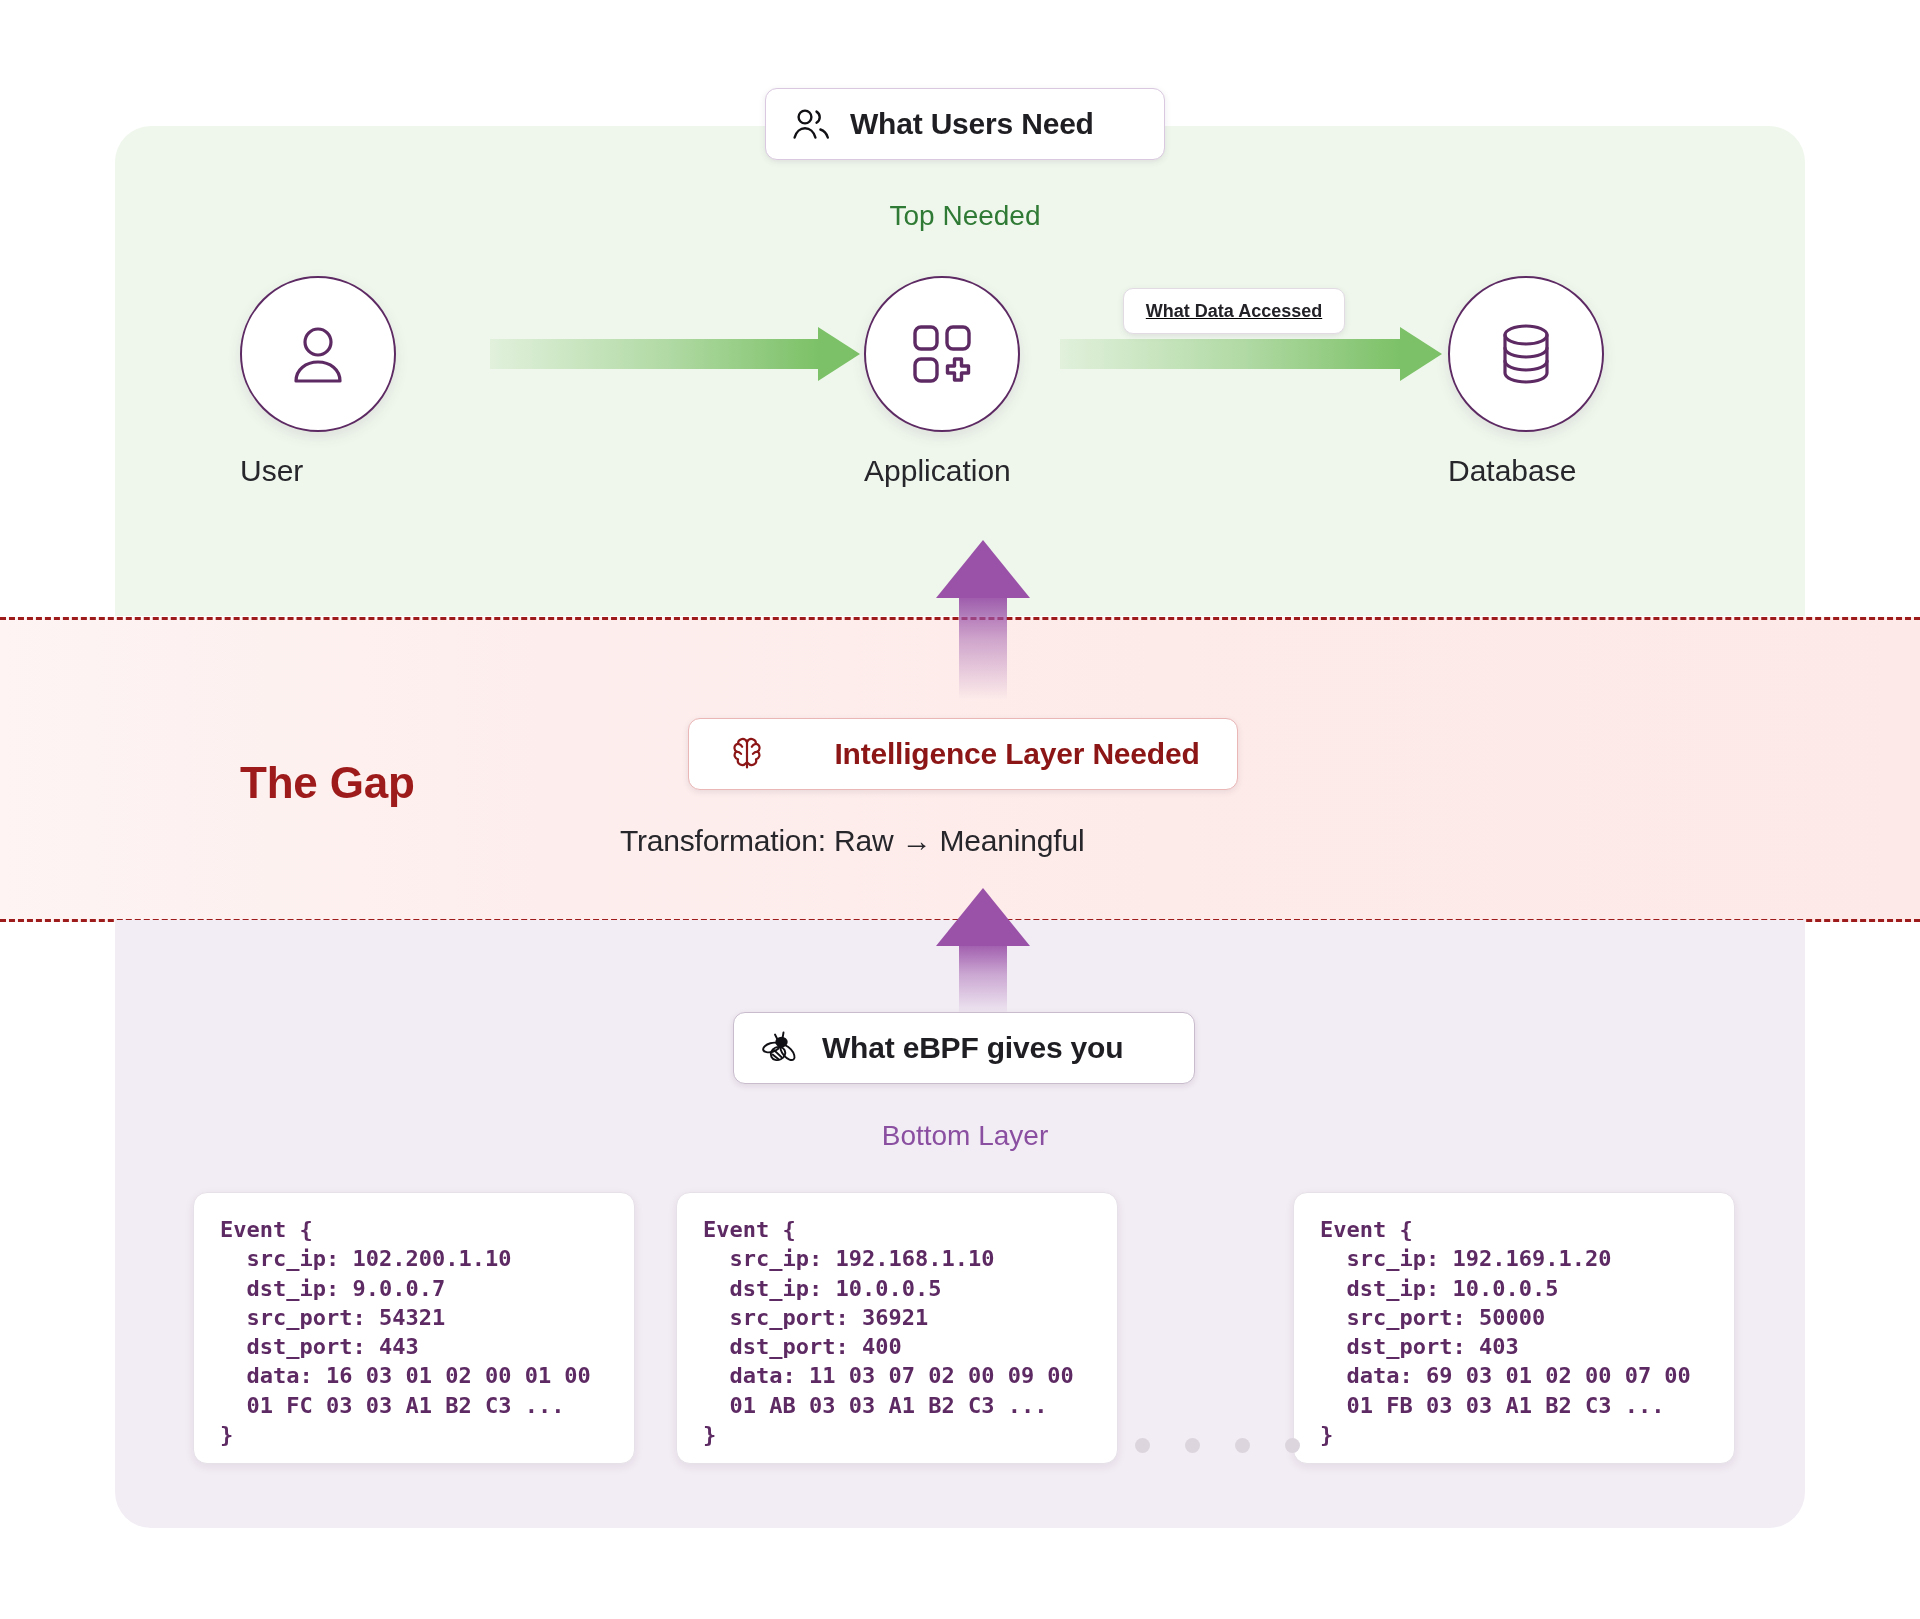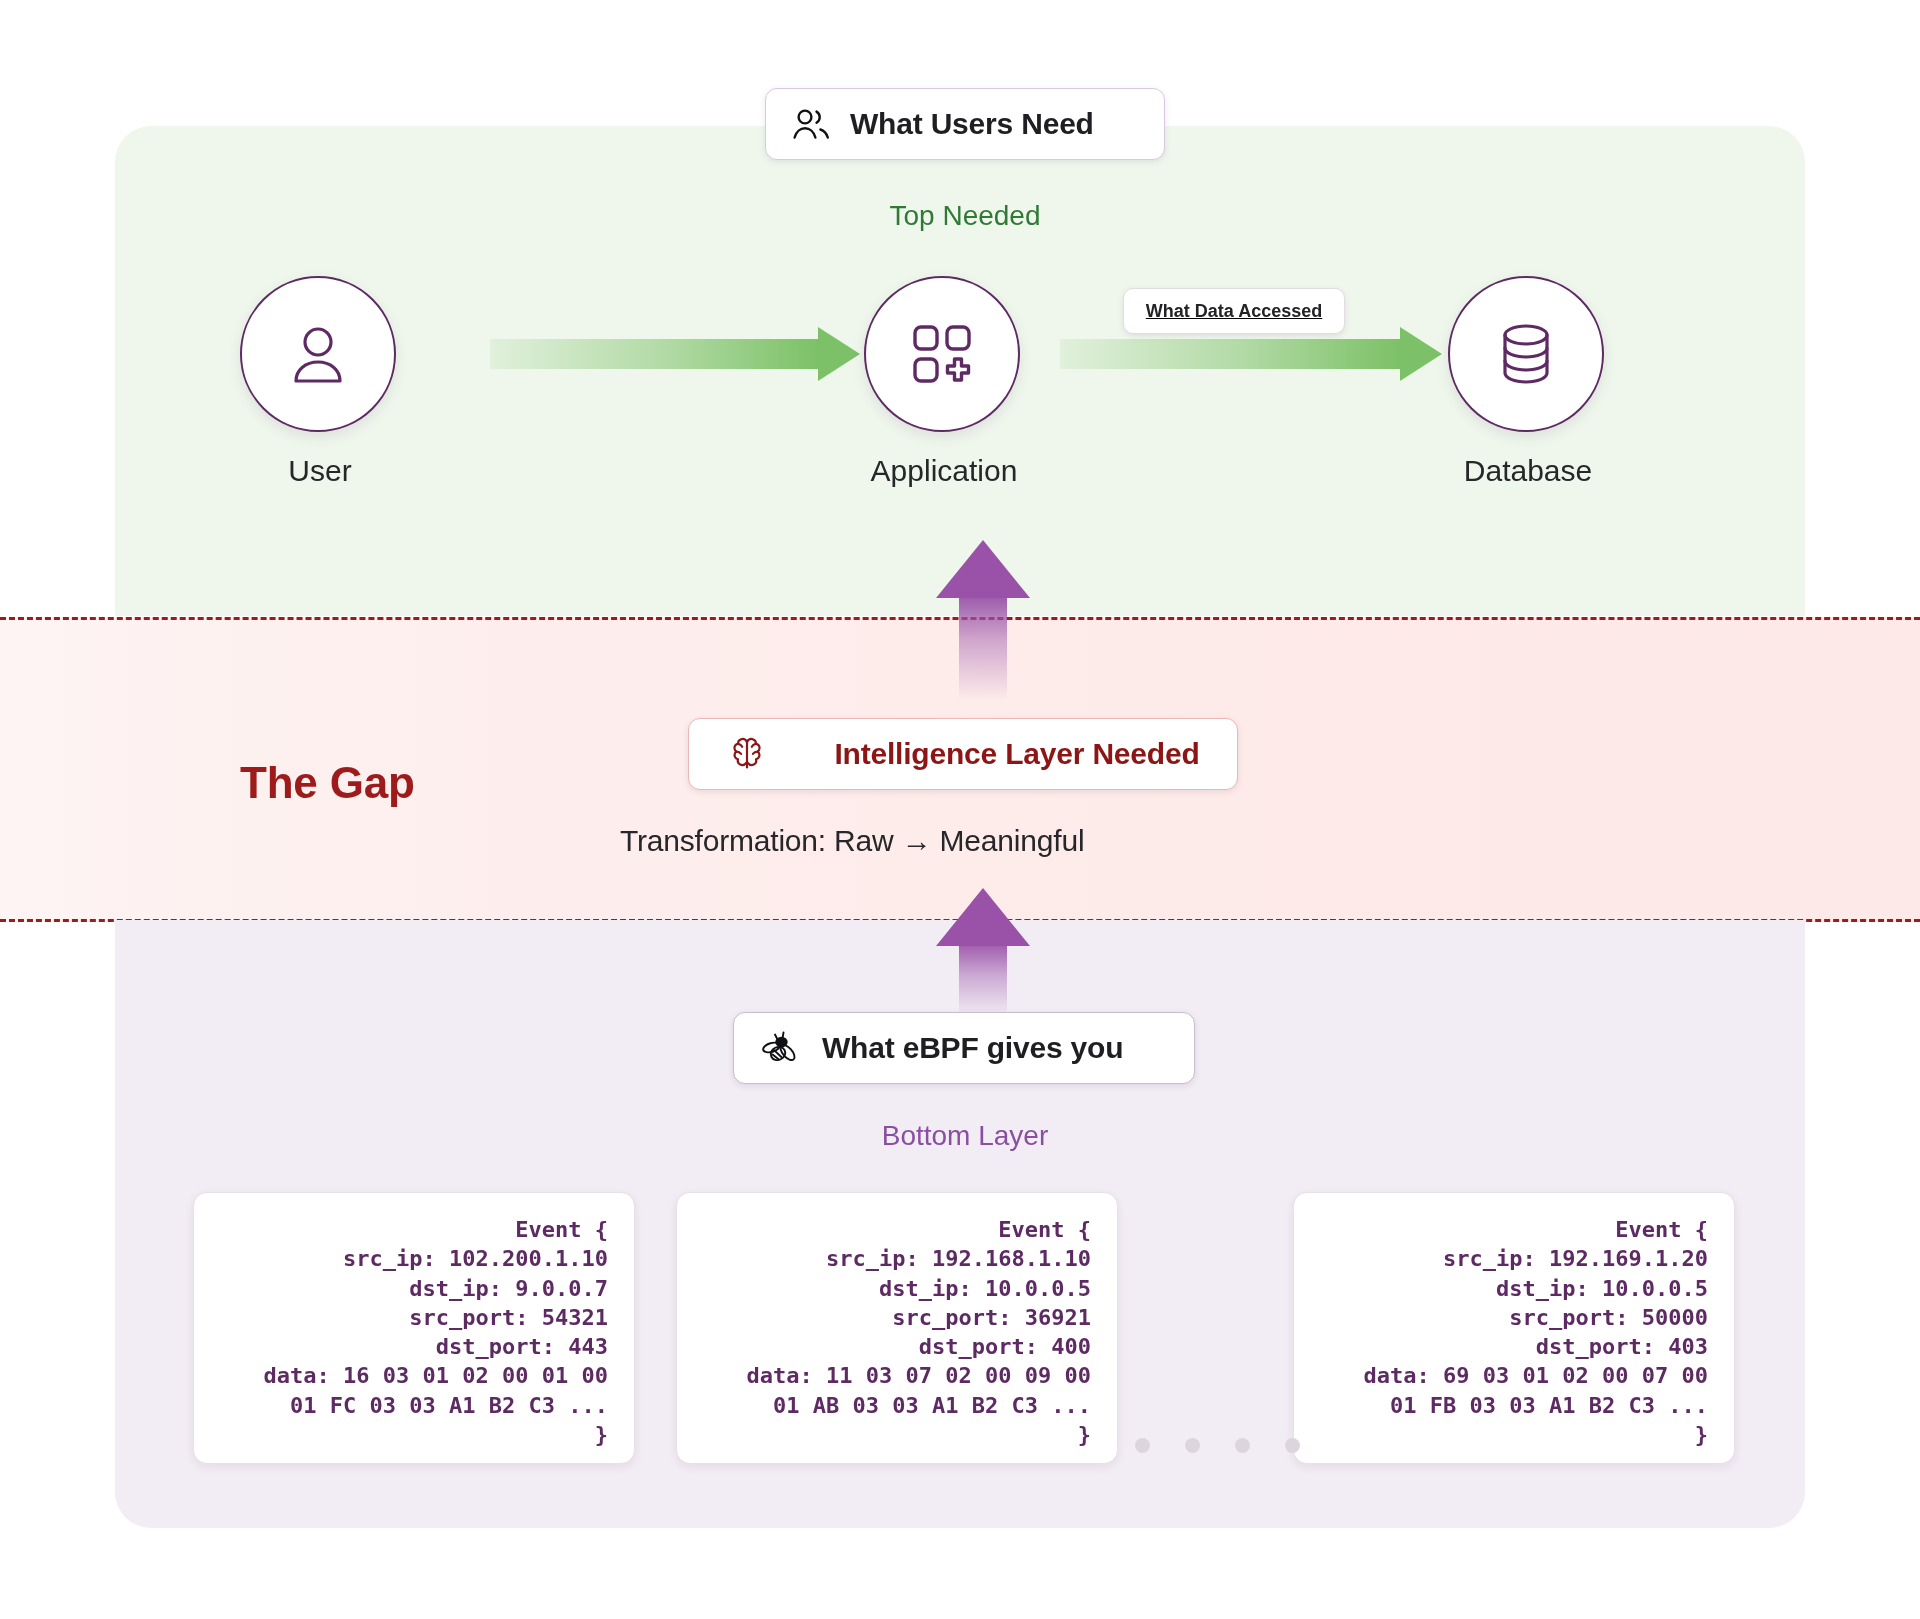--- a/index.html
+++ b/index.html
@@ -81,21 +81,21 @@
   
   .node{position:absolute;width:160px;}
   .node-circle{
     width:156px;height:156px;border-radius:50%;
     background:#ffffff;border:2px solid #5d2a63;
     display:flex;align-items:center;justify-content:center;
     box-shadow:0 5px 14px rgba(70,30,80,.10);
     box-sizing:border-box;
   }
   .node-label{
-    margin-top:22px;text-align:center;width:160px;
+    margin-top:22px;text-align:left;width:160px;
     font-size:30px;font-weight:400;color:#26262b;
   }
   #node-user{left:240px;top:276px;}
   #node-app{left:864px;top:276px;}
   #node-db{left:1448px;top:276px;}
 
   
   .garrow{position:absolute;height:54px;}
   .garrow .shaft{
     position:absolute;left:0;top:12px;height:30px;width:calc(100% - 42px);
@@ -135,21 +135,20 @@
     box-sizing:border-box;padding:22px 26px;
   }
   #event-card-0{left:193px;}
   #event-card-1{left:676px;}
   #event-card-2{left:1293px;}
   .event-code{
     margin:0;white-space:pre;
     font-family:"DejaVu Sans Mono", monospace;
     font-size:22px;line-height:1.33;font-weight:700;
     color:#5d2a63;
-    text-align:right;
   }
 
   
   #event-ellipsis{position:absolute;left:1135px;top:1438px;display:flex;gap:35px;}
   #event-ellipsis .dot{width:15px;height:15px;border-radius:50%;background:#dcd5de;}
 
   .icn{display:block;}
 </style>
 </head>
 <body>

